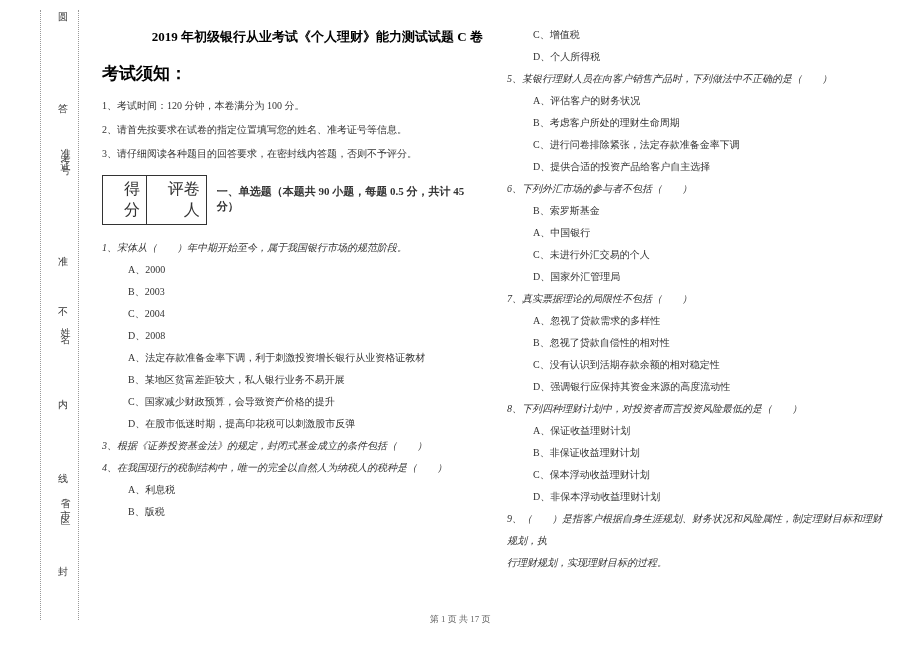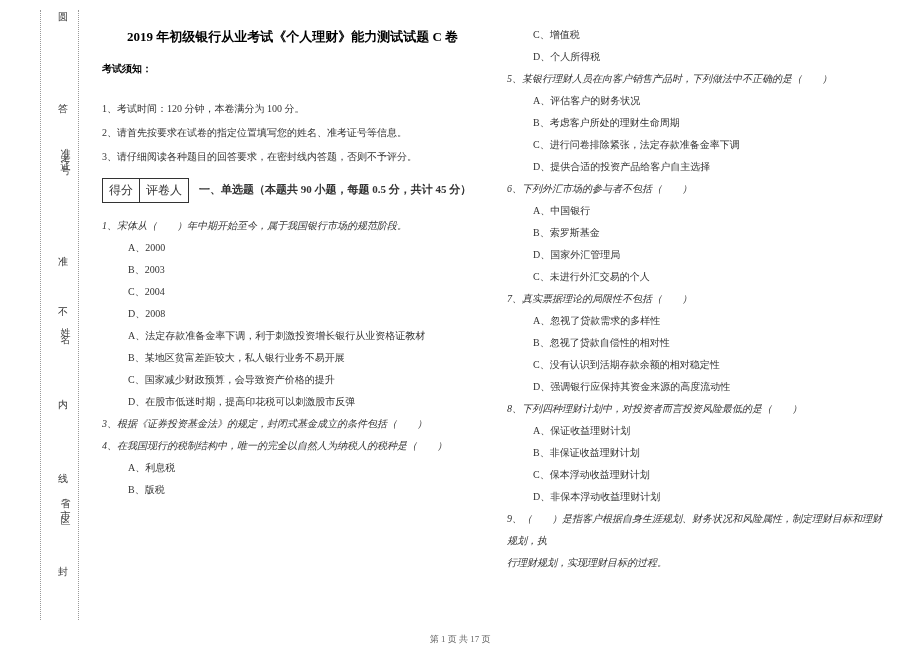--- a/index.html
+++ b/index.html
@@ -68,47 +68,47 @@
       padding-left: 10px;
     }
     .col {
       width: 50%;
       padding: 0 12px;
     }
     .col-left {
       border-right: none;
     }
     .title {
-      text-align: center;
+      text-align: right;
       font-weight: bold;
       font-size: 13px;
       margin: 18px 0 16px 0;
       color: #000;
     }
     .subheading {
       font-weight: bold;
-      font-size: 10px;
-      margin-bottom: 22px;
+      font-size: 17px;
+      margin-bottom: 10px;
       color: #000;
     }
     .instr {
       font-size: 10px;
       line-height: 2.2;
       color: #333;
       margin-bottom: 2px;
     }
     .score-box {
       display: inline-flex;
       border: 1px solid #333;
       margin: 8px 0 6px 0;
     }
     .score-cell {
       border-right: 1px solid #333;
       padding: 3px 6px;
-      font-size: 12px;
+      font-size: 16px;
       text-align: right;
     }
     .score-cell:last-child { border-right: none; }
     .section-title {
       display: inline-block;
       font-weight: bold;
       font-size: 11px;
       margin-left: 10px;
       vertical-align: middle;
     }
@@ -127,21 +127,21 @@
     .options {
       padding-left: 26px;
     }
     .opt {
       font-size: 10px;
       line-height: 2.2;
       color: #333;
     }
     .footer {
       position: absolute;
-      bottom: 4px;
+      bottom: 24px;
       width: 100%;
       text-align: center;
       font-size: 9px;
       color: #666;
     }
   </style>
 </head>
 <body>
 
 <div class="page">
@@ -210,24 +210,24 @@
       <div class="question">5、某银行理财人员在向客户销售产品时，下列做法中不正确的是（　　）</div>
       <div class="options">
         <div class="opt">A、评估客户的财务状况</div>
         <div class="opt">B、考虑客户所处的理财生命周期</div>
         <div class="opt">C、进行问卷排除紧张，法定存款准备金率下调</div>
         <div class="opt">D、提供合适的投资产品给客户自主选择</div>
       </div>
 
       <div class="question">6、下列外汇市场的参与者不包括（　　）</div>
       <div class="options">
+        <div class="opt">B、索罗斯基金</div>
         <div class="opt">A、中国银行</div>
-        <div class="opt">B、索罗斯基金</div>
+        <div class="opt">C、未进行外汇交易的个人</div>
         <div class="opt">D、国家外汇管理局</div>
-        <div class="opt">C、未进行外汇交易的个人</div>
       </div>
 
       <div class="question">7、真实票据理论的局限性不包括（　　）</div>
       <div class="options">
         <div class="opt">A、忽视了贷款需求的多样性</div>
         <div class="opt">B、忽视了贷款自偿性的相对性</div>
         <div class="opt">C、没有认识到活期存款余额的相对稳定性</div>
         <div class="opt">D、强调银行应保持其资金来源的高度流动性</div>
       </div>
 

